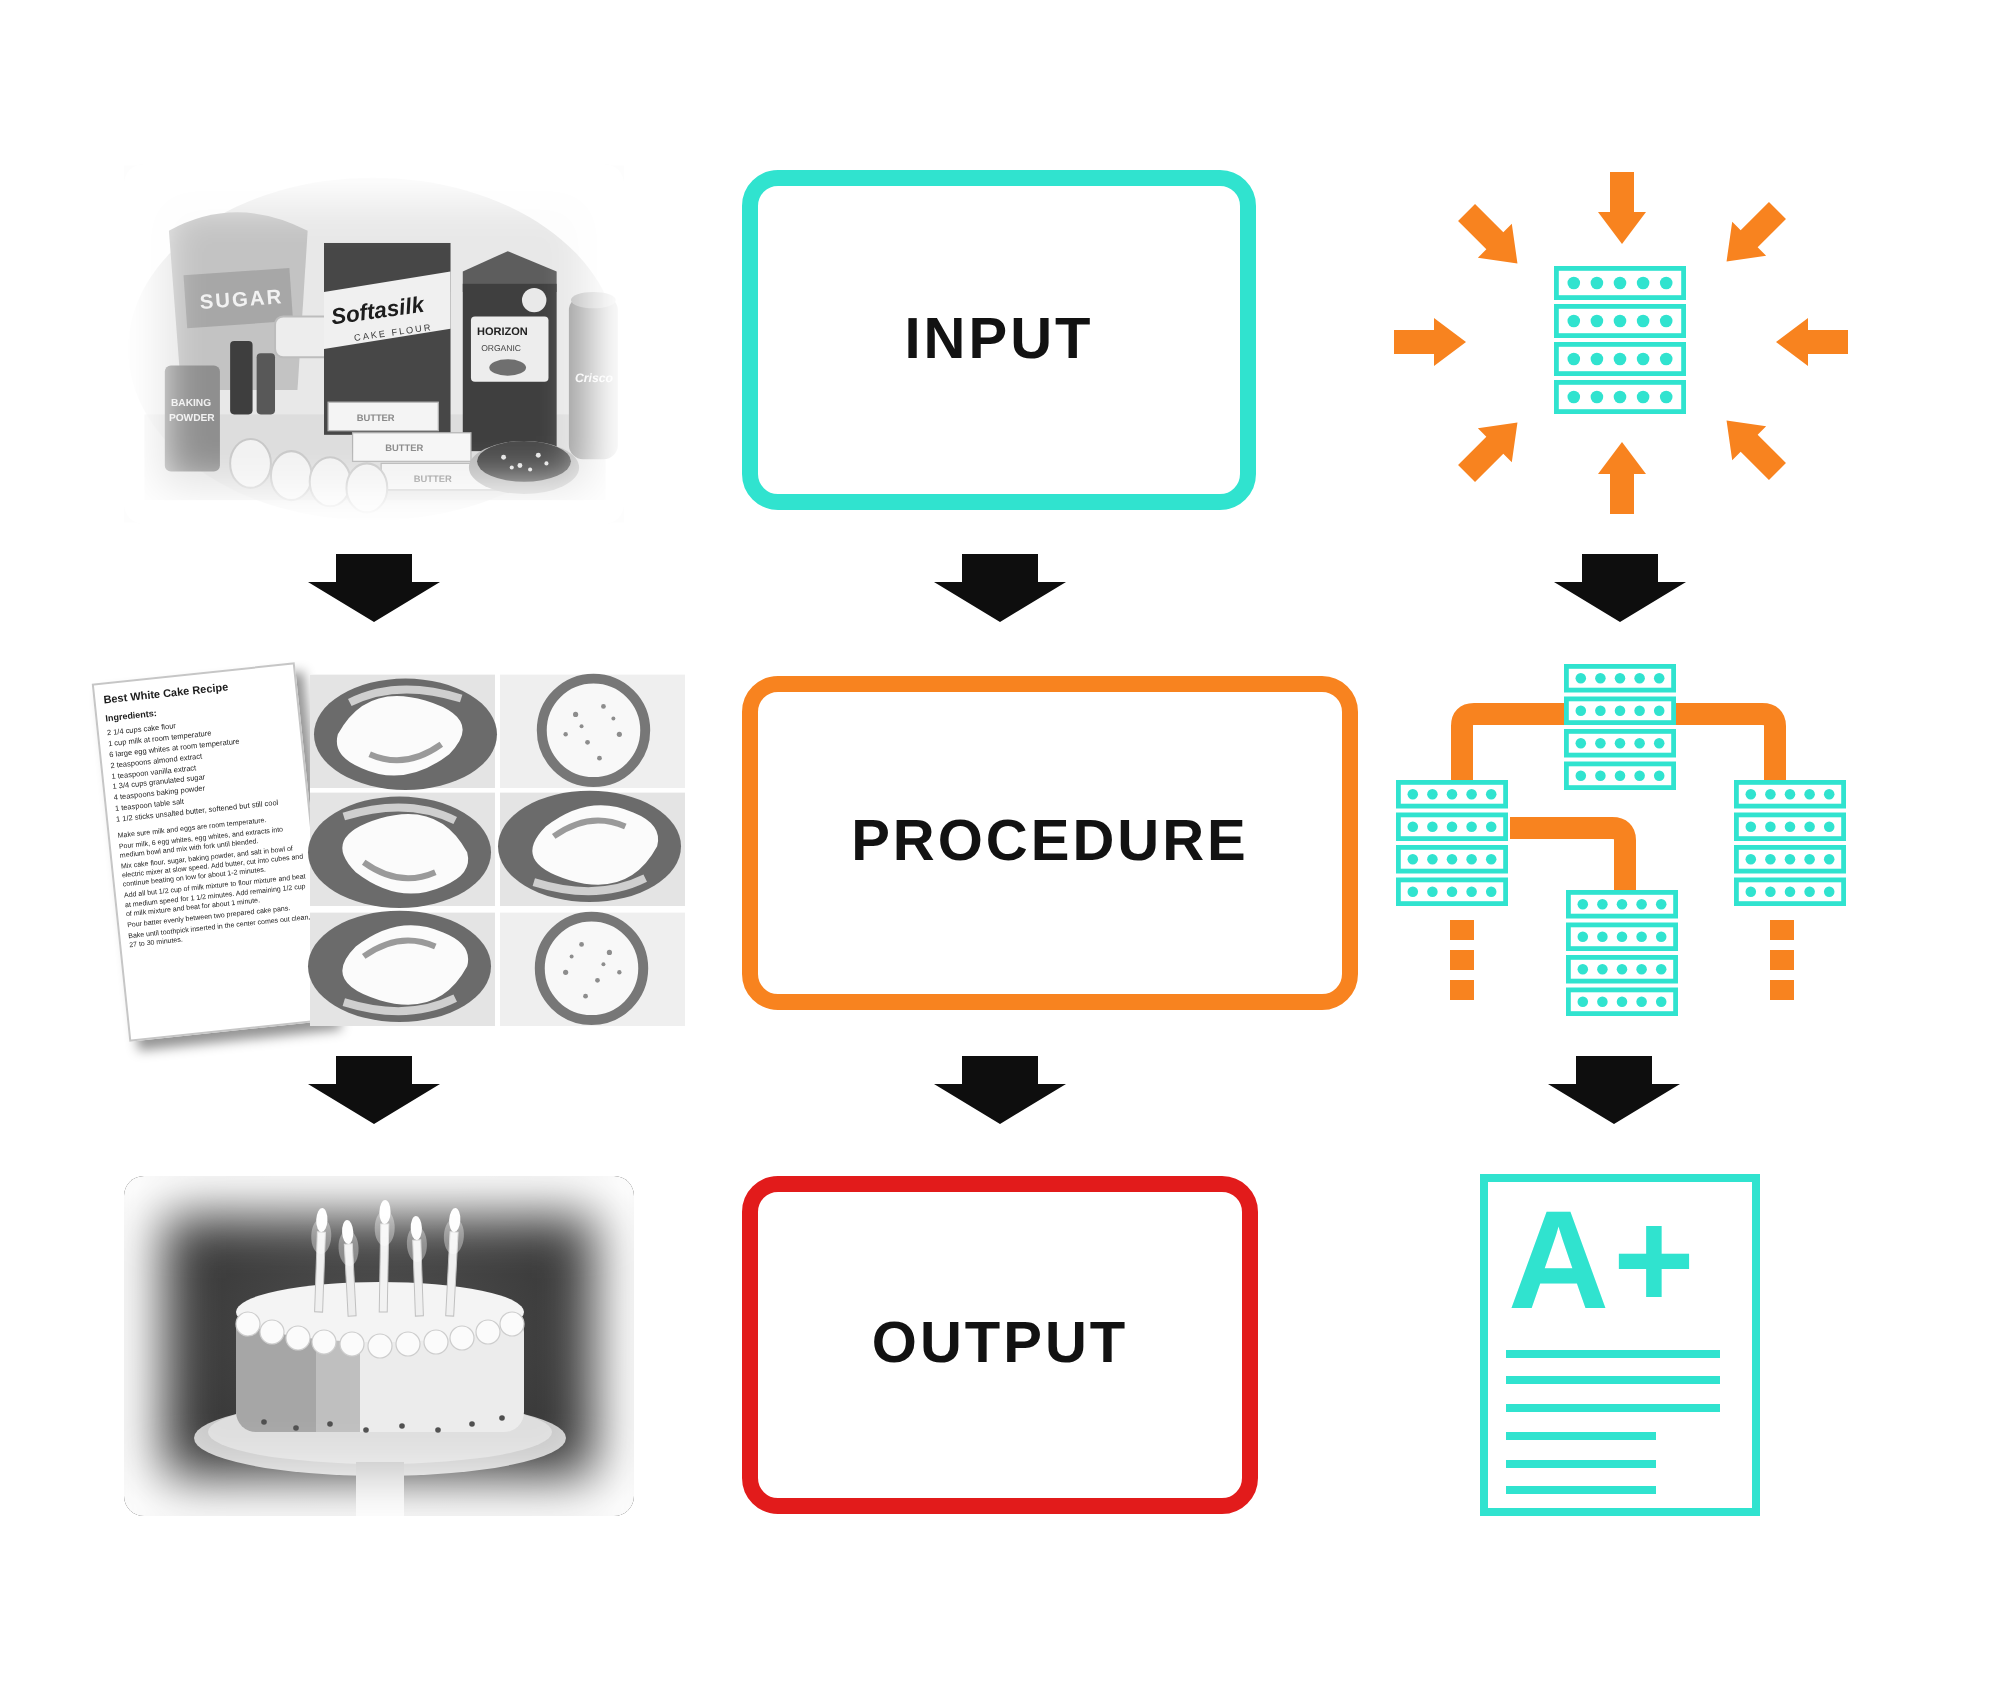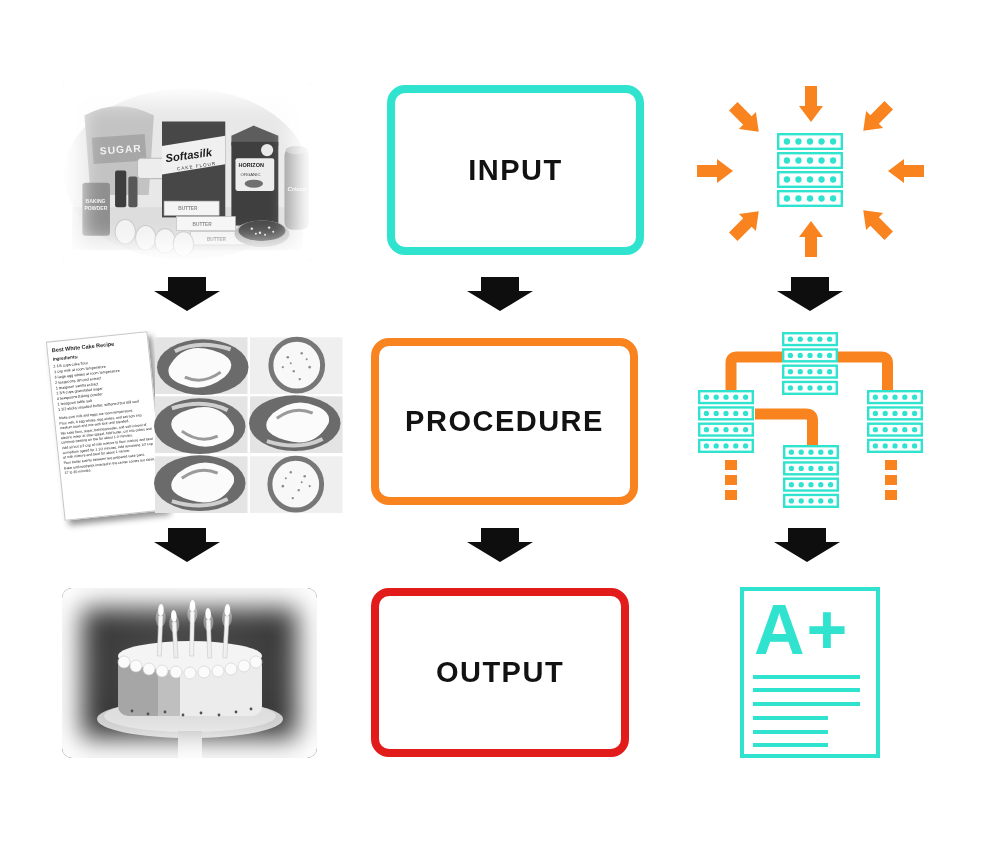--- a/index.html
+++ b/index.html
@@ -13,22 +13,22 @@
   .abs{position:absolute;}
 
   
   .io-box{
     position:absolute;background:#fff;border:8px solid #000;border-radius:18px;
     display:flex;align-items:center;justify-content:center;
   }
   .io-box .io-label{
     font-size:29px;font-weight:bold;letter-spacing:1.5px;color:#121212;
   }
-  .box-input{left:371px;top:85px;width:257px;height:170px;border-color:var(--teal);margin-left:16px;}
-  .box-procedure{left:371px;top:338px;width:267px;height:167px;border-color:var(--orange);}
+  .box-input{left:371px;top:85px;width:257px;height:170px;border-color:var(--teal);}
+  .box-procedure{left:371px;top:338px;width:308px;height:167px;border-color:var(--orange);}
   .box-output{left:371px;top:588px;width:258px;height:169px;border-color:var(--red);}
 
   
   .down-arrow{position:absolute;width:66px;height:34px;}
   .a1{left:154px;top:277px}.a2{left:467px;top:277px}.a3{left:777px;top:277px}
   .a4{left:154px;top:528px}.a5{left:467px;top:528px}.a6{left:774px;top:528px}
 
   
   .photo{position:absolute;border-radius:10px;}
   .photo::after{content:'';position:absolute;inset:0;border-radius:10px;

